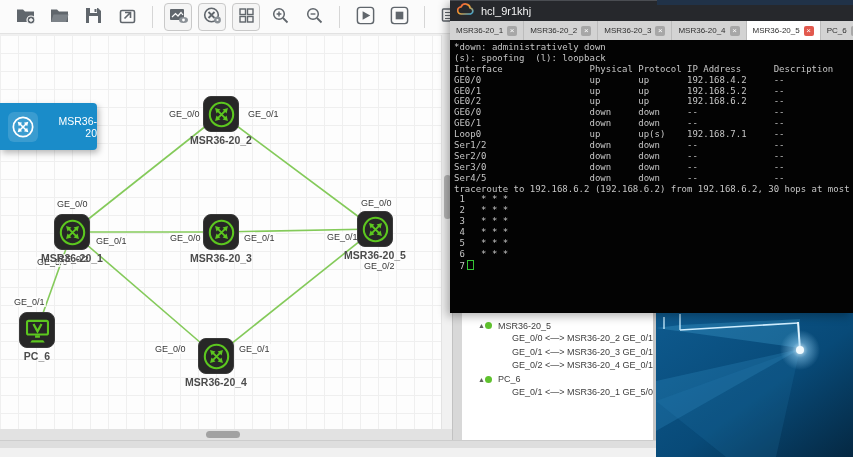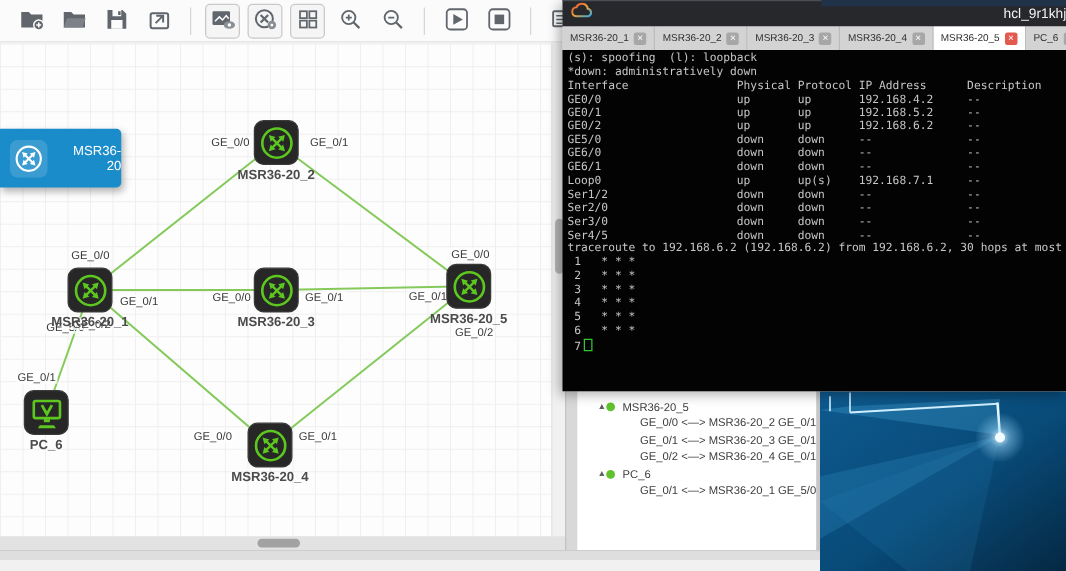--- a/index.html
+++ b/index.html
@@ -52,21 +52,21 @@
   .splitter{position:absolute;left:452px;top:313px;width:10px;height:127px;background:#d8d8d8;border-left:1px solid #c2c2c2;box-sizing:border-box;}
   .tree-panel{position:absolute;left:462px;top:313px;width:191px;height:127px;background:#fff;
     font-size:9px;color:#3d3d3d;padding-top:6px;box-sizing:border-box;overflow:hidden;}
   .tree-parent{display:flex;align-items:center;height:13px;padding-left:13px;}
   .tree-arrow{font-size:7px;color:#606060;width:10px;}
   .tree-dot{width:7px;height:7px;border-radius:50%;background:#5fc12e;margin-right:6px;flex:none;}
   .tree-child{height:13.5px;line-height:13.5px;padding-left:40px;white-space:nowrap;}
   .app-right-edge{position:absolute;left:653px;top:313px;width:3px;height:144px;background:#c6c6c6;}
   
   .terminal{position:absolute;left:450px;top:0;width:403px;height:313px;z-index:10;box-shadow:-3px 3px 9px rgba(0,0,0,.3);}
-  .term-title{position:relative;height:21px;background:#26282c;display:flex;align-items:center;padding-left:7px;border-top:1px solid #4a4d52;box-sizing:border-box;justify-content:space-between;}
+  .term-title{position:relative;height:21px;background:#26282c;display:flex;align-items:center;padding-left:7px;border-top:1px solid #4a4d52;box-sizing:border-box;}
   .navy-strip{position:absolute;right:0;top:-1px;width:196px;height:5px;background:#203248;}
   .term-title-text{color:#f2f2f2;font-size:11px;margin-left:6px;}
   .term-tabs{height:19px;background:#d3d3d3;display:flex;}
   .term-tab{display:flex;align-items:center;gap:4px;padding:0 6px;font-size:8px;color:#2e2e2e;
     background:#d3d3d3;border-right:1px solid #bcbcbc;cursor:pointer;white-space:nowrap;}
   .term-tab.active{background:#ffffff;}
   .tab-close{width:10px;height:10px;border-radius:2px;background:#a7a7a7;color:#fff;font-size:8px;line-height:10px;text-align:center;flex:none;}
   .term-tab.active .tab-close{background:#e2594e;}
   .term-console{
     height:273px;background:#030303;color:#c6c6c6;overflow:hidden;box-sizing:border-box;
@@ -393,27 +393,26 @@
       <div class="term-tab active">
         <span>MSR36-20_5</span>
         <span class="tab-close">×</span>
       </div>
       <div class="term-tab">
         <span>PC_6</span>
         <span class="tab-close">×</span>
       </div>
     </div>
   <div class="term-console">
+      <div class="console-line">*down: administratively down</div>
       <div class="console-line">(s): spoofing  (l): loopback</div>
-      <div class="console-line">*down: administratively down</div>
       <div class="console-line">Interface                Physical Protocol IP Address      Description</div>
       <div class="console-line">GE0/0                    up       up       192.168.4.2     --</div>
       <div class="console-line">GE0/1                    up       up       192.168.5.2     --</div>
       <div class="console-line">GE0/2                    up       up       192.168.6.2     --</div>
-      <div class="console-line">GE5/0                    down     down     --              --</div>
       <div class="console-line">GE6/0                    down     down     --              --</div>
       <div class="console-line">GE6/1                    down     down     --              --</div>
       <div class="console-line">Loop0                    up       up(s)    192.168.7.1     --</div>
       <div class="console-line">Ser1/2                   down     down     --              --</div>
       <div class="console-line">Ser2/0                   down     down     --              --</div>
       <div class="console-line">Ser3/0                   down     down     --              --</div>
       <div class="console-line">Ser4/5                   down     down     --              --</div>
       <div class="console-line">traceroute to 192.168.6.2 (192.168.6.2) from 192.168.6.2, 30 hops at most</div>
       <div class="console-line"> 1   * * *</div>
       <div class="console-line"> 2   * * *</div>

